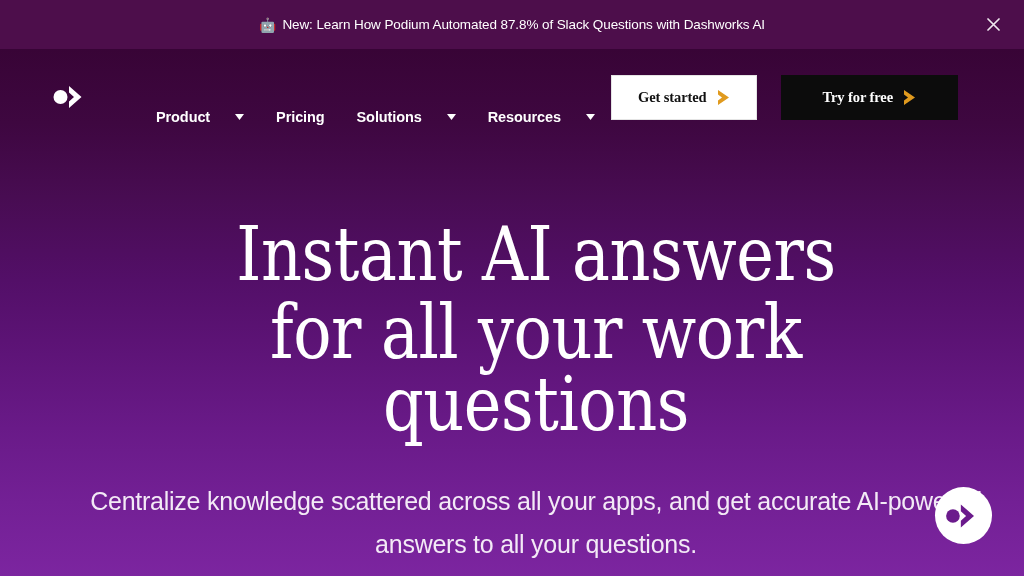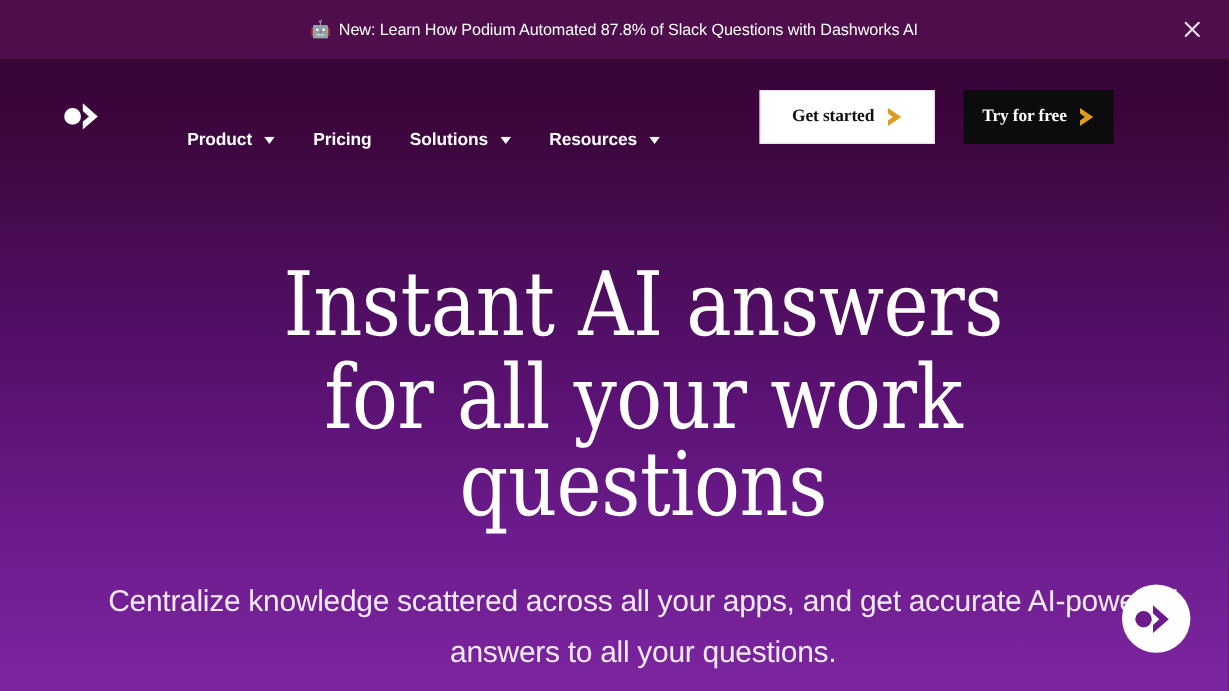--- a/index.html
+++ b/index.html
@@ -100,21 +100,21 @@
 
   .nav-links {
     display: flex;
     align-items: center;
     gap: 0;
     margin-left: 50px;
   }
   .nav-item {
     display: flex;
     align-items: center;
-    gap: 10px;
+    gap: 25px;
     padding: 8px 16px;
     font-size: 14.5px;
     font-weight: 600;
     color: #ffffff;
     letter-spacing: -0.1px;
     cursor: pointer;
     white-space: nowrap;
     margin-top: 39px;
   }
   .caret {
@@ -145,21 +145,21 @@
   }
   .btn-light {
     background: #ffffff;
     color: #111111;
     padding: 13px 26px;
     border: 1px solid #e4e4e4;
   }
   .btn-dark {
     background: #0c0c0c;
     color: #ffffff;
-    padding: 14px 16px;
+    padding: 14px 42px;
     margin-left: 24px;
   }
   .btn-plain {
     background: transparent;
     color: #ffffff;
     padding: 12px 18px;
     margin-left: 20px;
   }
   .chev {
     width: 13px;

